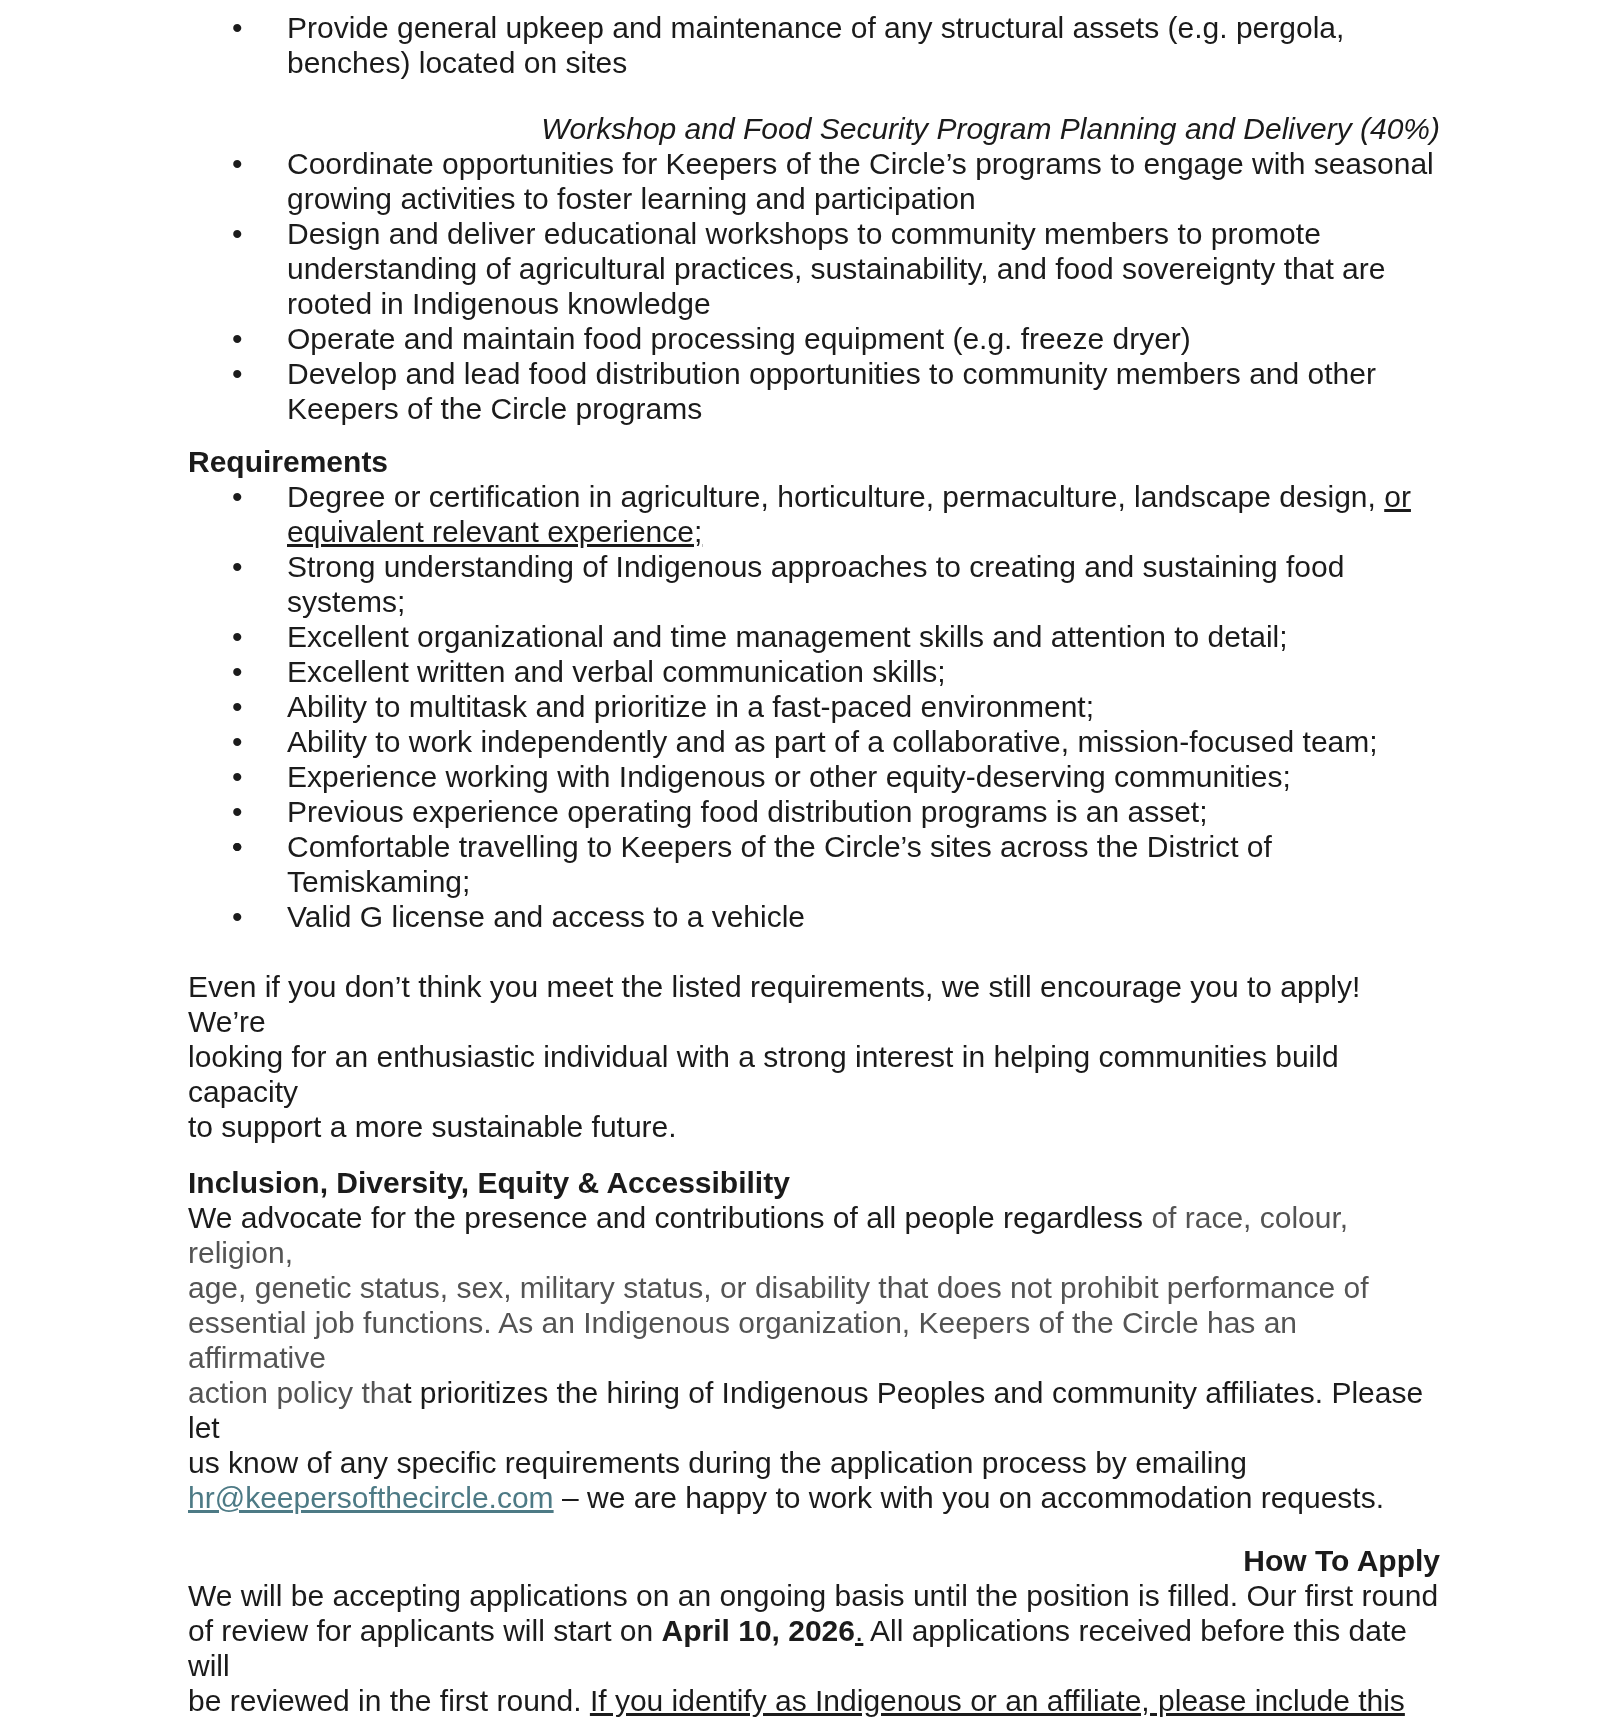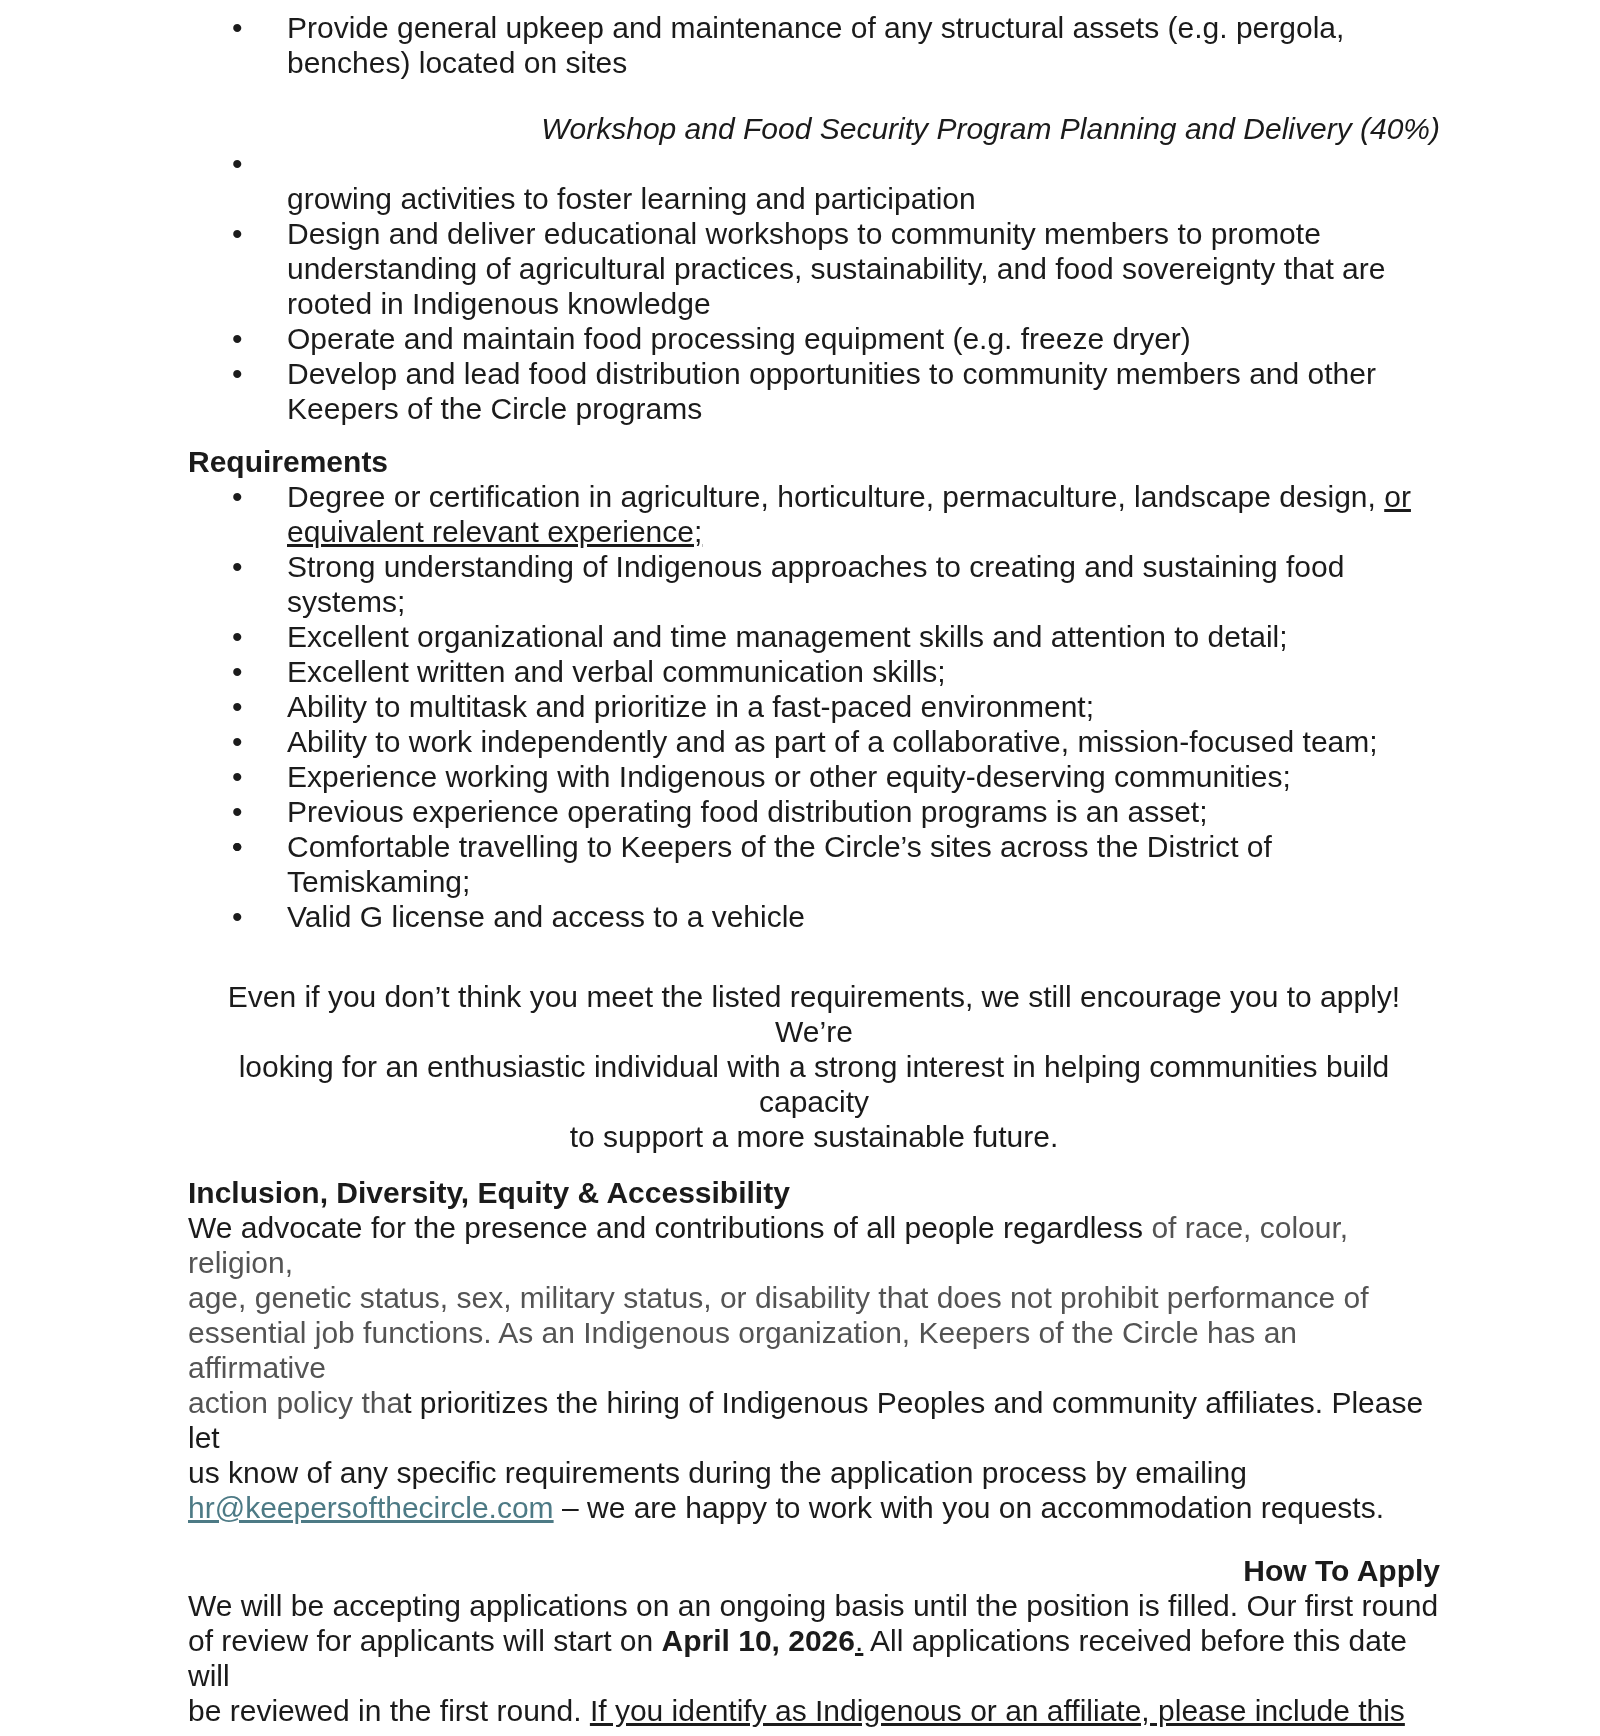--- a/index.html
+++ b/index.html
@@ -31,37 +31,37 @@
     font-size:30px;
   }
   .bullet-text{display:inline;}
   .b{font-weight:bold;}
   .i{font-style:italic;}
   .u{text-decoration:underline;}
   .c-gray{color:var(--gray);}
   .c-teal{color:var(--teal);text-decoration-color:var(--teal);}
   #workshop-heading{margin-top:31px;text-align:right;}
   #requirements-heading{margin-top:18px;}
-  #encourage-para{margin-top:45px;text-align:center;}
+  #encourage-para{margin-top:35px;}
   #idea-heading{margin-top:21px;}
   #apply-heading{margin-top:28px;text-align:right;}
 </style>
 </head>
 <body style="background: rgb(255, 255, 255);">
 
 <div class="page-content">
 
   <div class="section" id="intro-bullets">
       <div class="bullet-item"><span class="bullet-marker">•</span><span class="bullet-text"><span>Provide general upkeep and maintenance of any structural assets (e.g. pergola,</span><br><span>benches) located on sites</span></span></div>
     </div>
 
   <div class="section" id="workshop-heading"><span class="i">Workshop and Food Security Program Planning and Delivery (40%)</span></div>
 
   <div class="section" id="workshop-bullets">
-      <div class="bullet-item"><span class="bullet-marker">•</span><span class="bullet-text"><br><span>growing activities to foster learning and participation</span></span></div>
+      <div class="bullet-item"><span class="bullet-marker">•</span><span class="bullet-text"><span>Coordinate opportunities for Keepers of the Circle’s programs to engage with seasonal</span><br><span>growing activities to foster learning and participation</span></span></div>
       <div class="bullet-item"><span class="bullet-marker">•</span><span class="bullet-text"><span>Design and deliver educational workshops to community members to promote</span><br><span>understanding of agricultural practices, sustainability, and food sovereignty that are</span><br><span>rooted in Indigenous knowledge</span></span></div>
       <div class="bullet-item"><span class="bullet-marker">•</span><span class="bullet-text"><span>Operate and maintain food processing equipment (e.g. freeze dryer)</span></span></div>
       <div class="bullet-item"><span class="bullet-marker">•</span><span class="bullet-text"><span>Develop and lead food distribution opportunities to community members and other</span><br><span>Keepers of the Circle programs</span></span></div>
     </div>
 
   <div class="section heading-bold" id="requirements-heading"><span class="b">Requirements</span></div>
 
   <div class="section" id="requirements-bullets">
       <div class="bullet-item"><span class="bullet-marker">•</span><span class="bullet-text"><span>Degree or certification in agriculture, horticulture, permaculture, landscape design, </span><span class="u">or</span><br><span class="u">equivalent relevant experience;</span></span></div>
       <div class="bullet-item"><span class="bullet-marker">•</span><span class="bullet-text"><span>Strong understanding of Indigenous approaches to creating and sustaining food</span><br><span>systems;</span></span></div>

